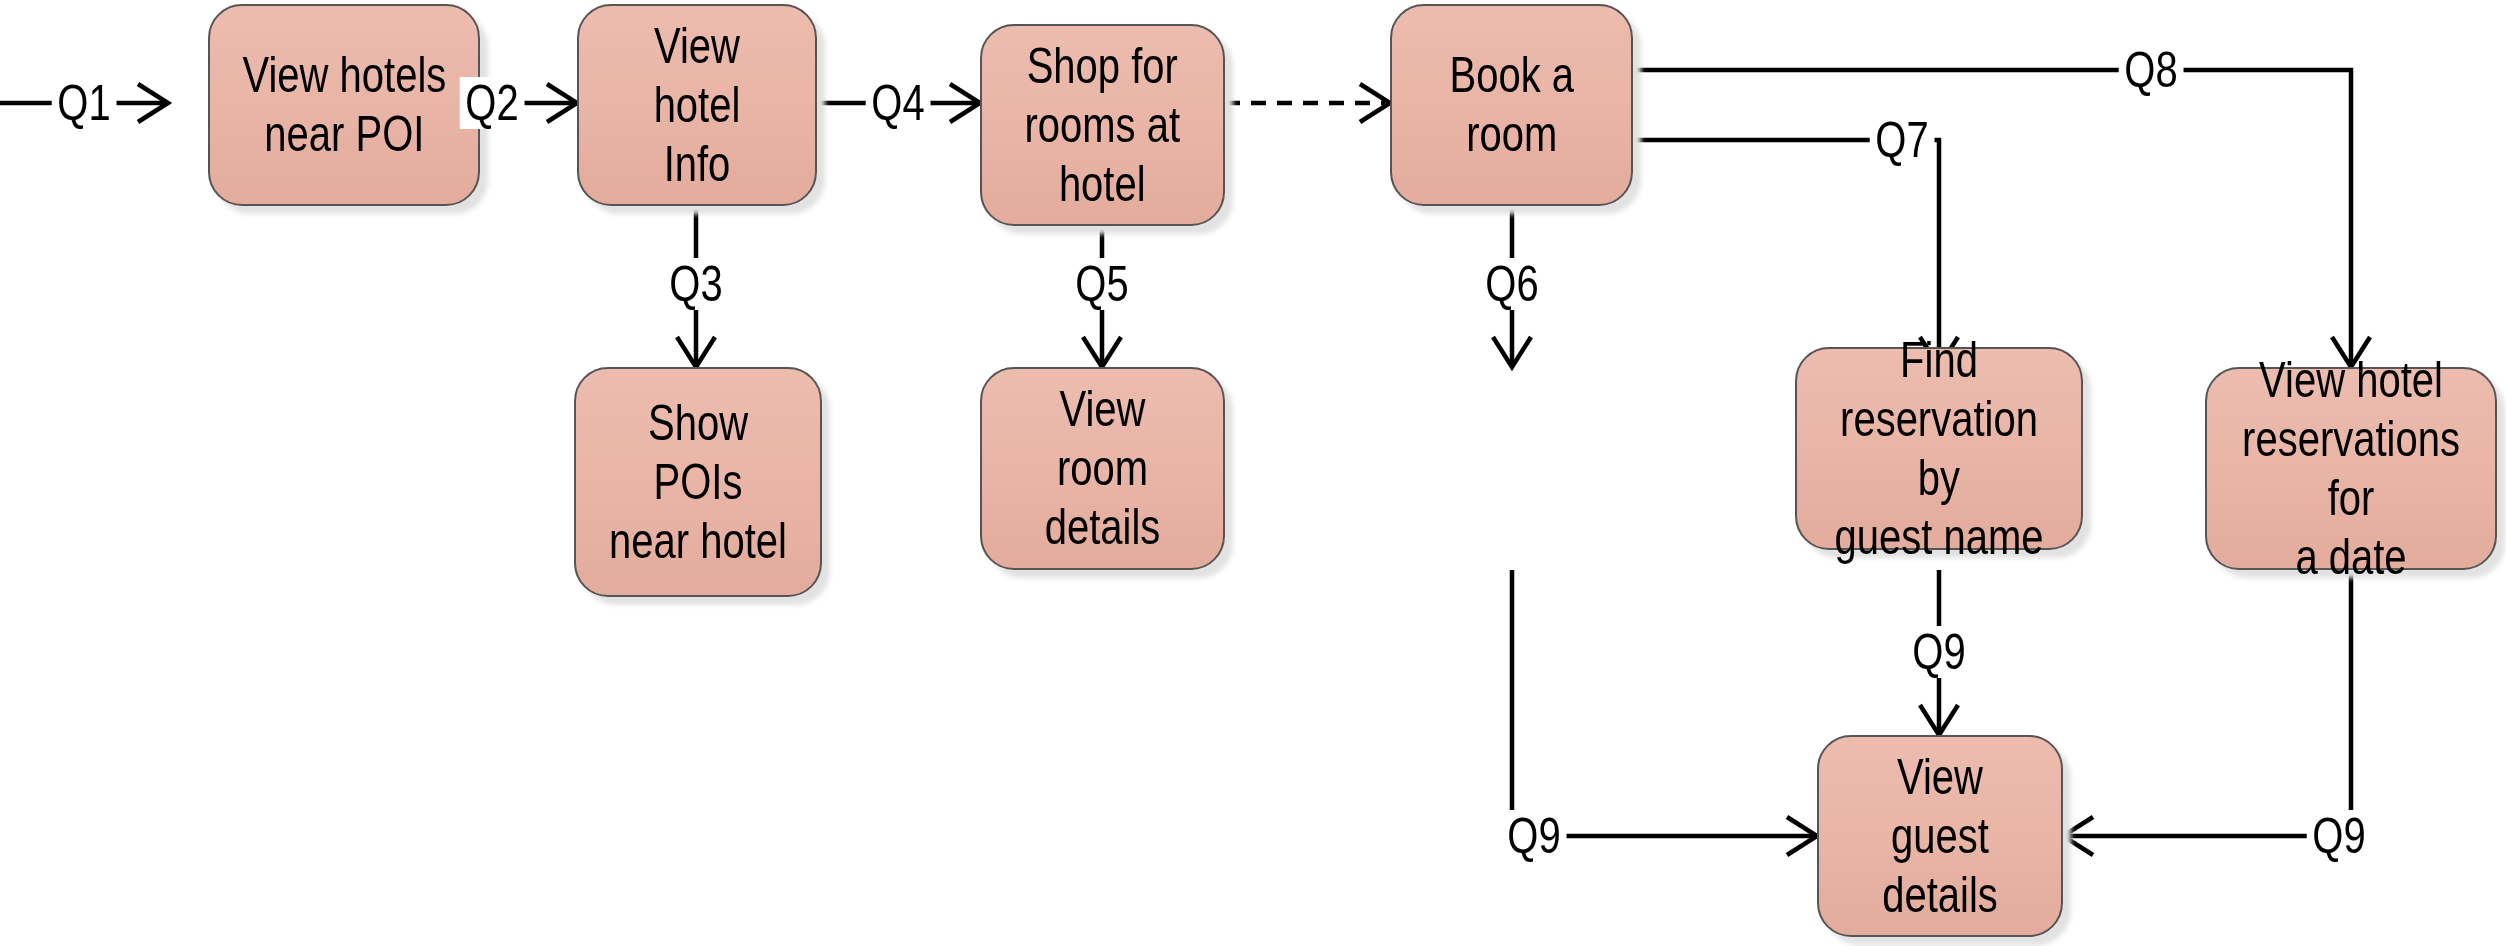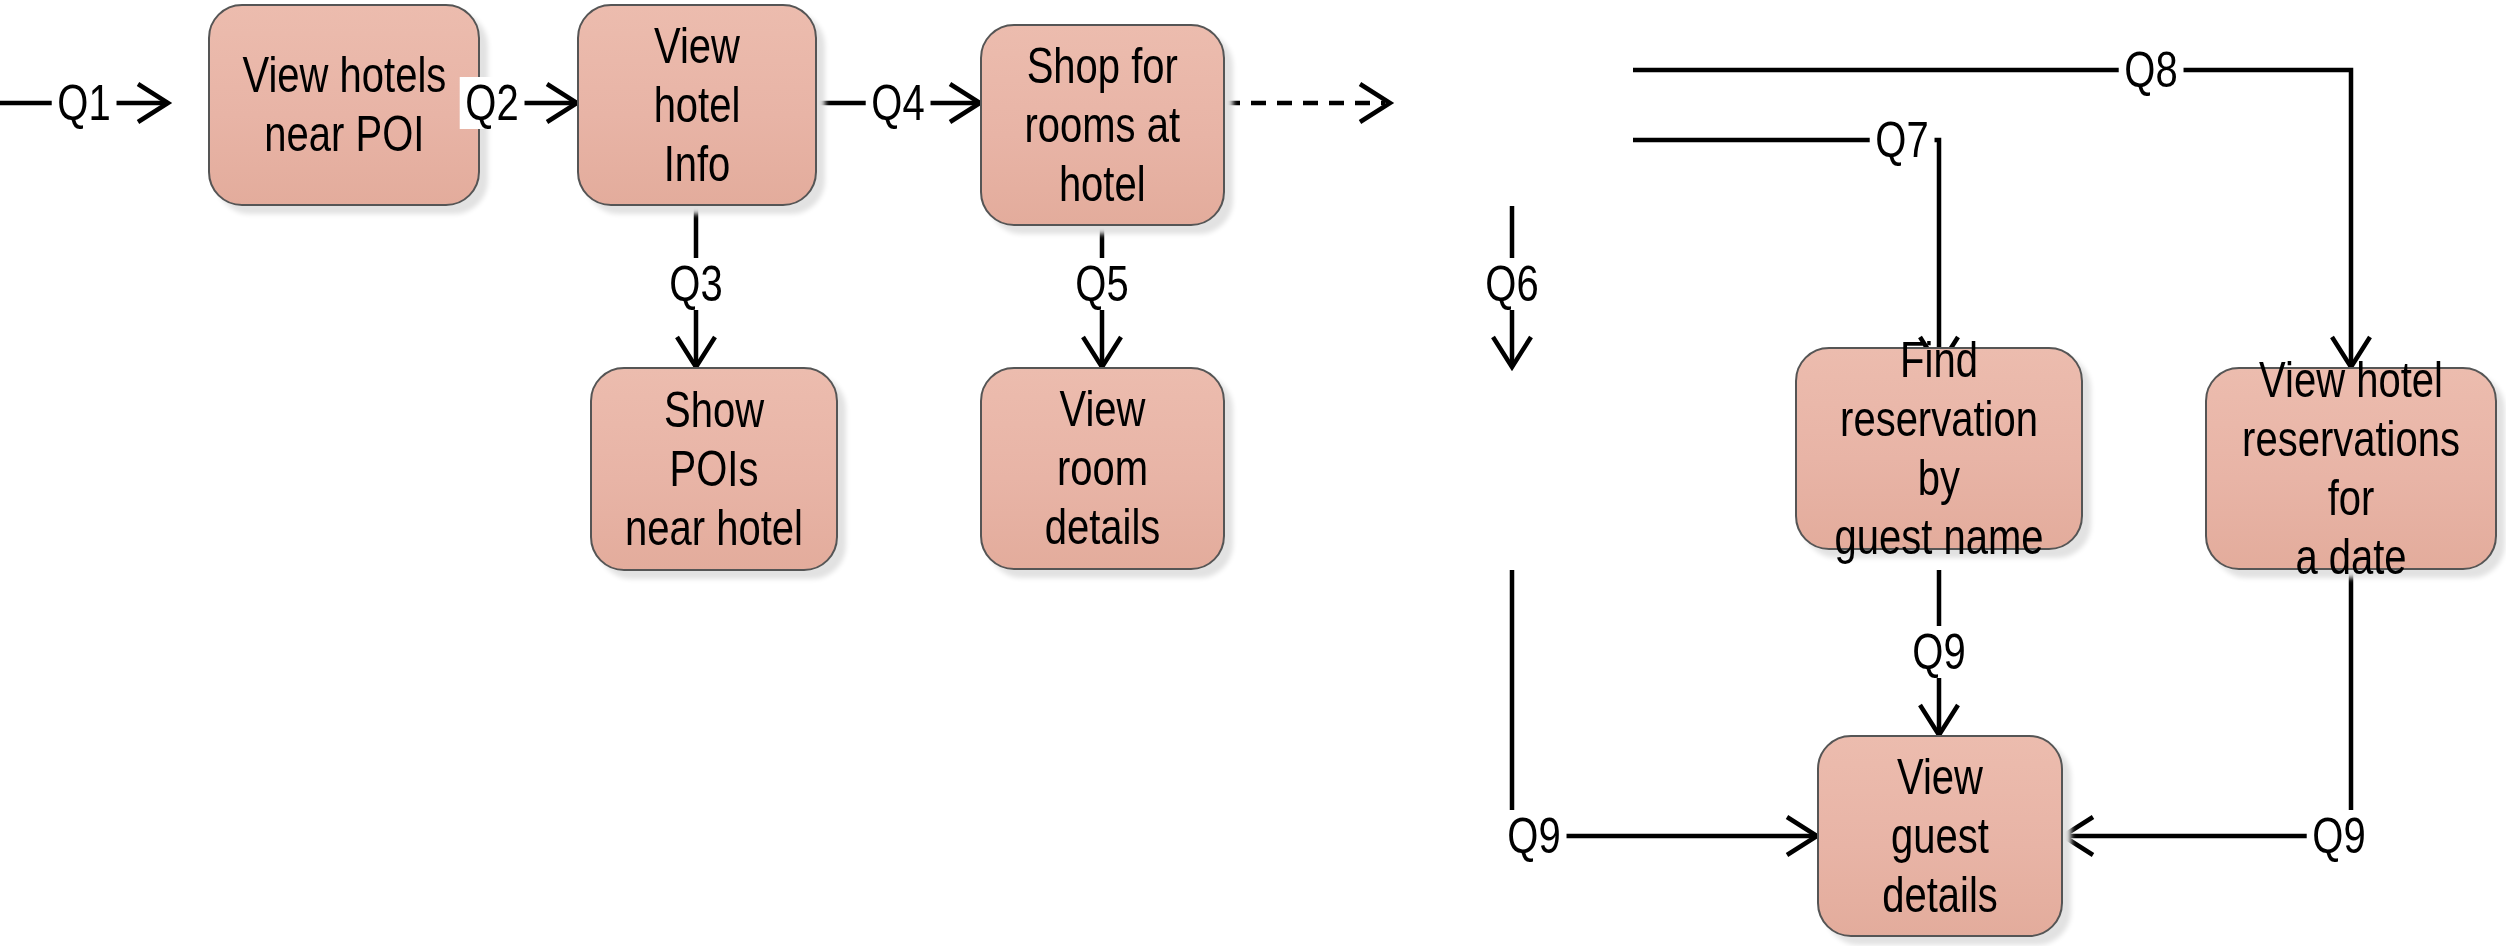--- a/index.html
+++ b/index.html
@@ -117,22 +117,26 @@
   </div>
   <div class="node" style="left:577px;top:4px;width:240px;height:202px;">
     <span class="node-text">View hotel
 Info</span>
   </div>
   <div class="node" style="left:980px;top:4px;width:245px;height:202px;margin-top:20px;">
     <span class="node-text">Shop for
 rooms at
 hotel</span>
   </div>
+  <div class="node" style="left:1390px;top:4px;width:243px;height:202px;">
+    <span class="node-text">Book a
+room</span>
+  </div>
 
-  <div class="node" style="left:590px;top:367px;width:248px;height:204px;justify-content:flex-end;">
+  <div class="node" style="left:574px;top:367px;width:248px;height:230px;justify-content:flex-end;">
     <span class="node-text">Show POIs
 near hotel</span>
   </div>
   <div class="node" style="left:980px;top:367px;width:245px;height:203px;">
     <span class="node-text">View room
 details</span>
   </div>
   <div class="node" style="left:1795px;top:347px;width:288px;height:203px;">
     <span class="node-text">Find
 reservation by

